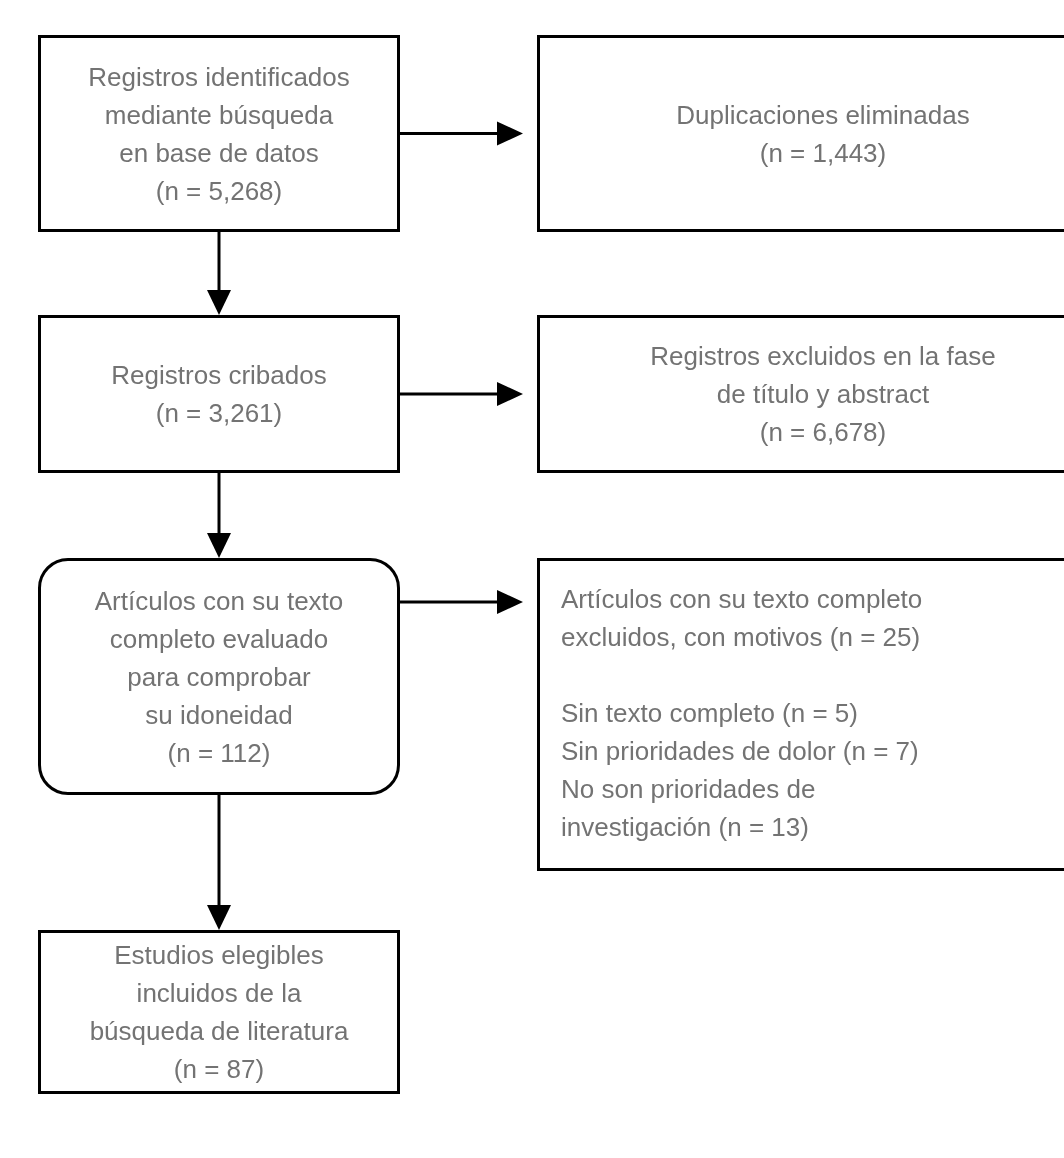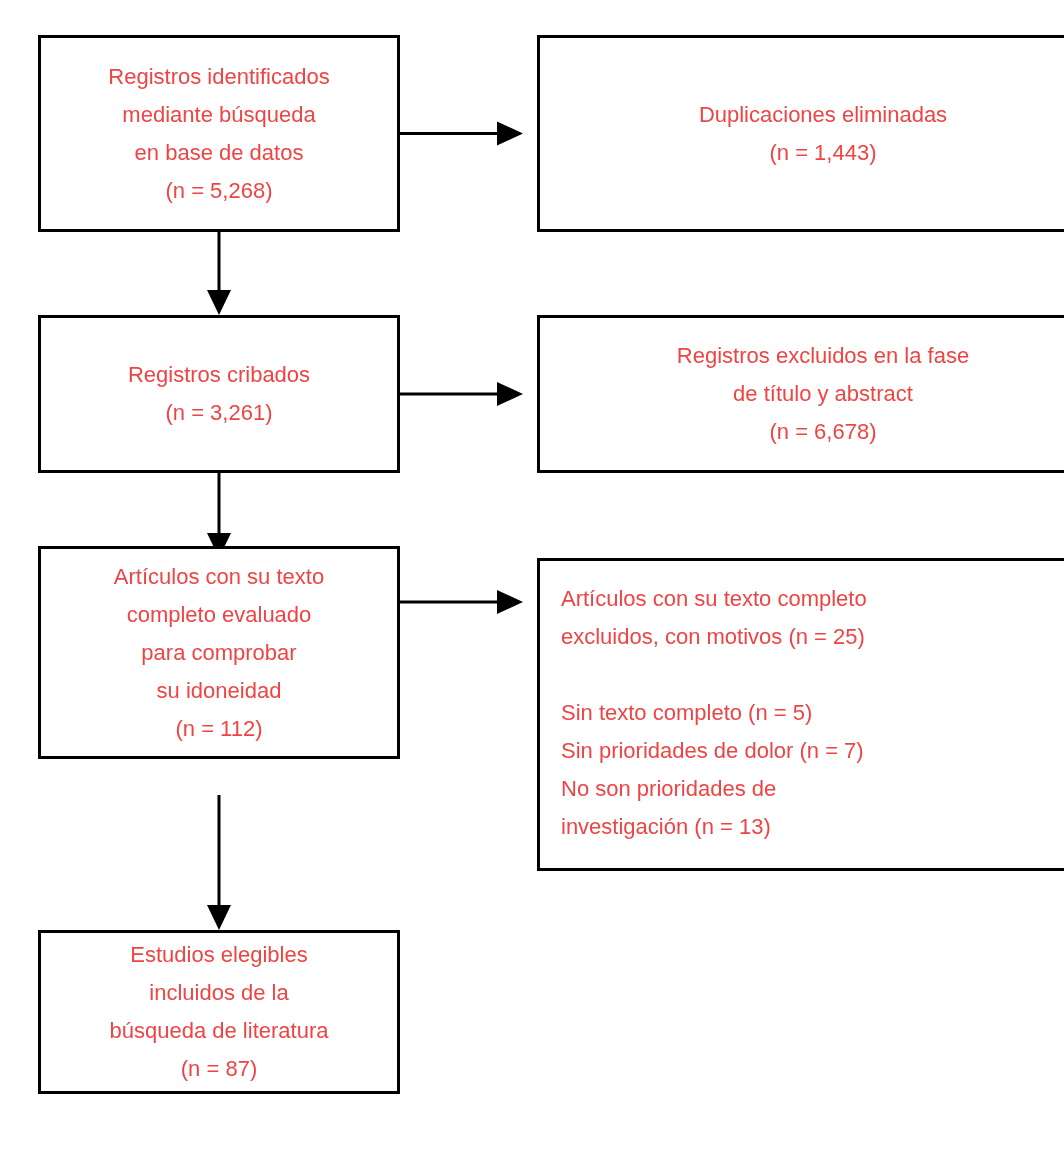--- a/index.html
+++ b/index.html
@@ -28,29 +28,29 @@
     box-sizing: border-box;
     border: 3px solid #000000;
     background: #ffffff;
     display: flex;
     align-items: center;
     justify-content: center;
   }
   .box-text {
     white-space: pre;
     text-align: center;
-    font-size: 22px;
+    font-size: 26px;
     line-height: 38px;
-    color: #ef4444;
+    color: #737373;
   }
   .box.col-left  { left: 38px;  width: 362px; }
   .box.col-right { left: 523px; width: 572px; margin-left: 14px; }
   .box.row1 { top: 35px;  height: 197px; }
   .box.row2 { top: 315px; height: 158px; }
-  .box.row3 { top: 546px; height: 213px; }
+  .box.row3 { top: 558px; height: 237px; border-radius: 30px; }
   .box.row3-tall { top: 558px; height: 313px; }
   .box.row4 { top: 930px; height: 164px; }
   .box.align-left {
     align-items: flex-start;
     justify-content: flex-start;
     padding: 19px 18px 0 21px;
   }
   .box.align-left .box-text {
     text-align: left;
   }

